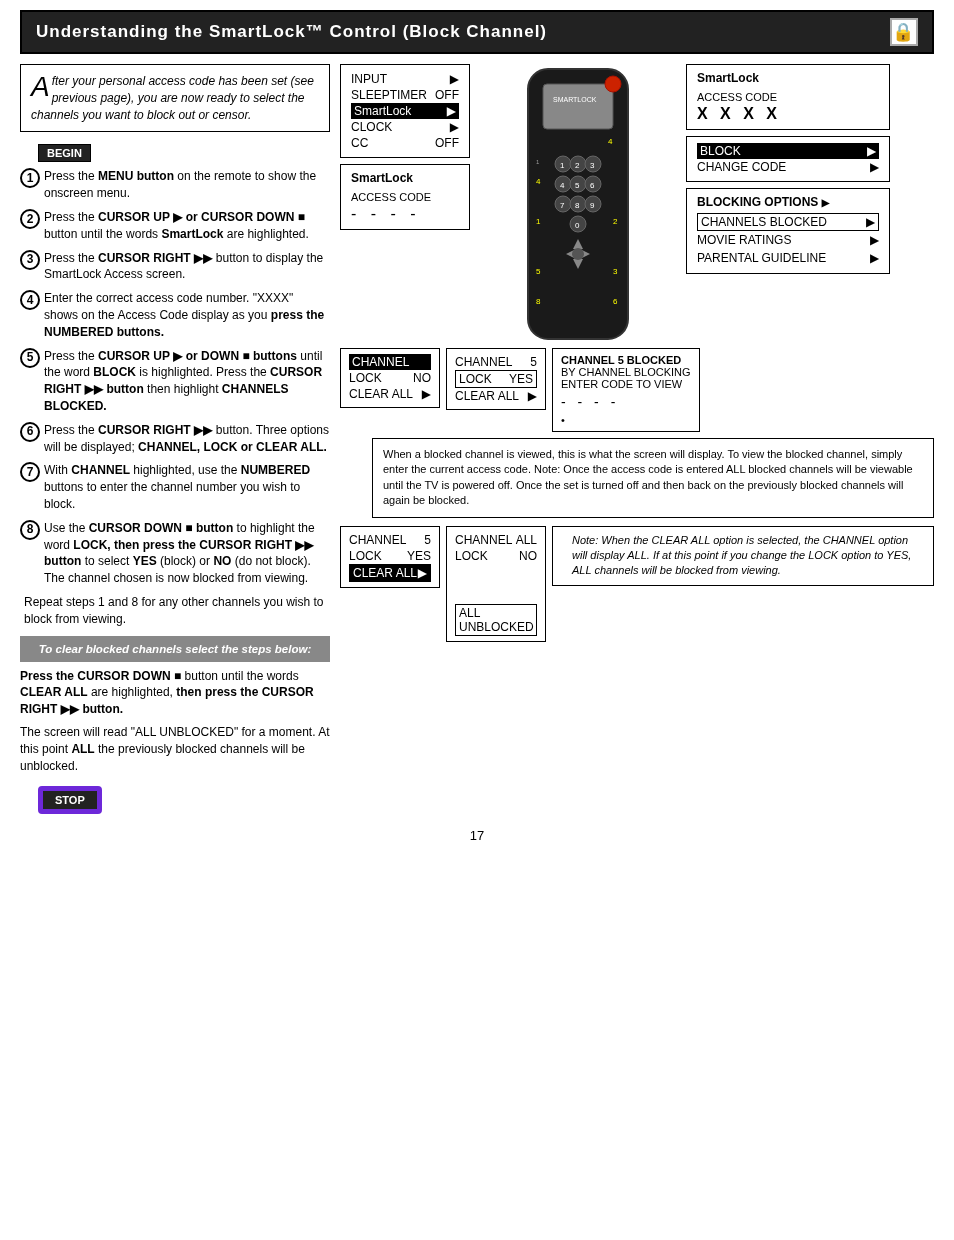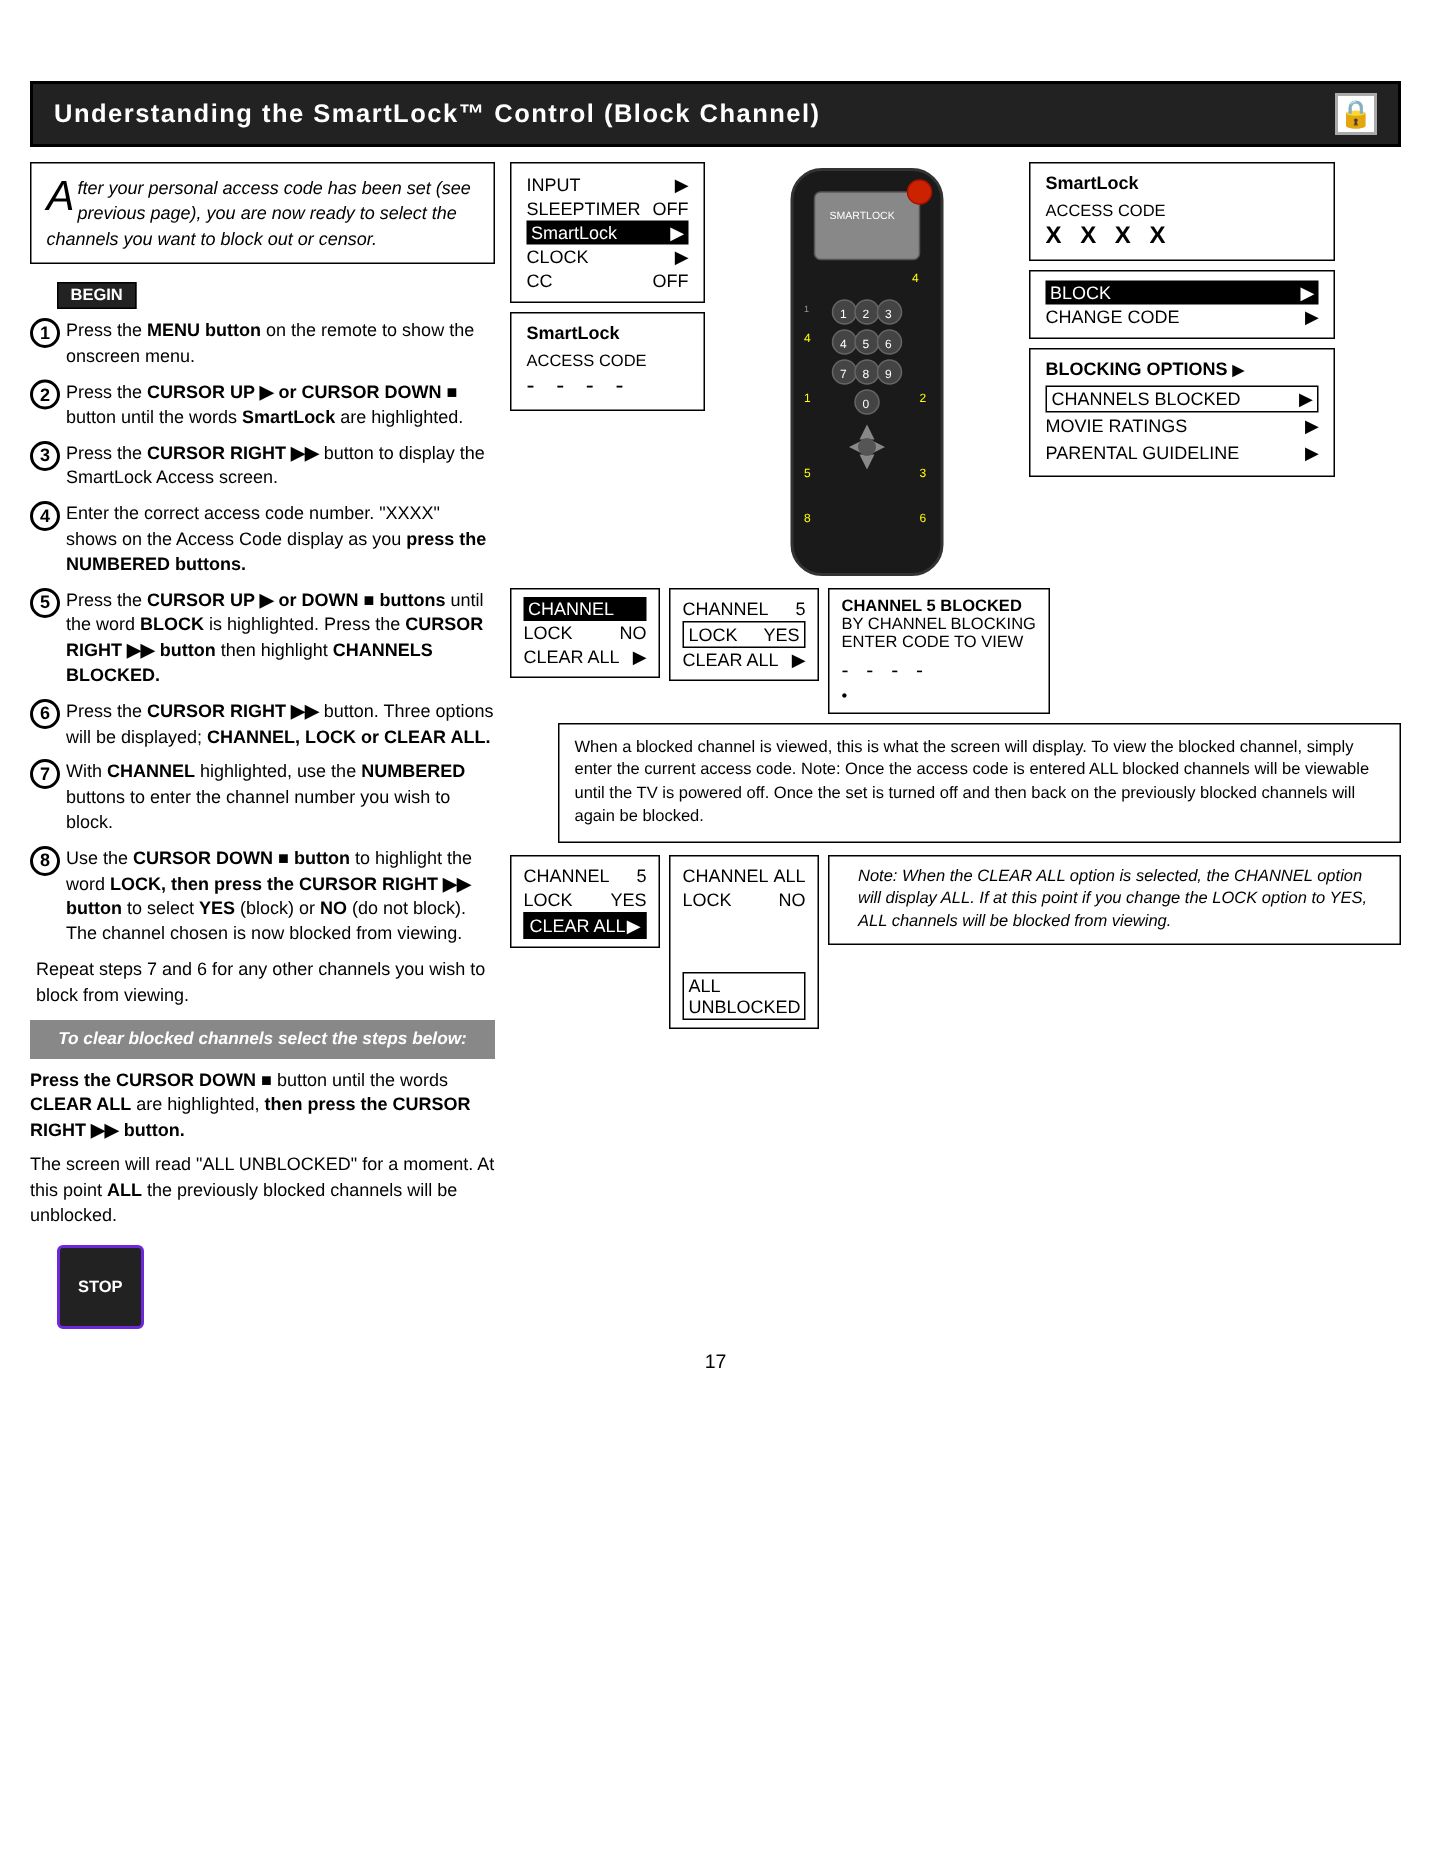--- a/index.html
+++ b/index.html
@@ -18,21 +18,20 @@
       background: #222;
       color: #fff;
       padding: 6px 14px;
       font-size: 17px;
       font-weight: bold;
       display: flex;
       align-items: center;
       justify-content: space-between;
       margin-bottom: 10px;
       border: 2px solid #000;
-      margin-top: 44px;
     }
     .page-title span { letter-spacing: 1px; }
     .lock-icon {
       width: 28px; height: 28px;
       background: #fff;
       border: 2px solid #aaa;
       display: flex; align-items: center; justify-content: center;
       font-size: 18px;
     }
 
@@ -120,23 +119,23 @@
       line-height: 1.4;
       margin-bottom: 6px;
     }
     .bottom-left-text b { font-weight: bold; }
 
     .stop-badge {
       background: #222;
       color: #fff;
       font-size: 11px;
       font-weight: bold;
-      padding: 20px 12px;
+      padding: 3px 12px;
       display: inline-block;
-      border: 2px solid #6d28d9;
+      border: 5px solid #6d28d9;
       border-radius: 4px;
       margin-top: 6px;
       margin-left: 18px;
     }
 
     
     .menu-box {
       border: 1.5px solid #000;
       padding: 6px 10px;
       font-size: 12px;
@@ -349,21 +348,21 @@
       </div>
     </div>
 
     <div class="step">
       <div class="step-circle">8</div>
       <div class="step-text">
         Use the <b>CURSOR DOWN ■ button</b> to highlight the word <b>LOCK, then press the CURSOR RIGHT ▶▶ button</b> to select <b>YES</b> (block) or <b>NO</b> (do not block). The channel chosen is now blocked from viewing.
       </div>
     </div>
 
-    <div style="font-size:12px; line-height:1.4; margin-bottom:6px; margin-left:4px;">Repeat steps 7 and 6 for any other channels you wish to block from viewing.</div>
+    <div style="font-size:12px; line-height:1.4; margin-bottom:6px; margin-left:4px;">Repeat steps 1 and 8 for any other channels you wish to block from viewing.</div>
 
     <div class="clear-box">To clear blocked channels select the steps below:</div>
 
     <div class="bottom-left-text">
       <b>Press the CURSOR DOWN ■</b> button until the words <b>CLEAR ALL</b> are highlighted, <b>then press the CURSOR RIGHT ▶▶ button.</b>
     </div>
 
     <div class="bottom-left-text">
       The screen will read "ALL UNBLOCKED" for a moment. At this point <b>ALL</b> the previously blocked channels will be unblocked.
     </div>

